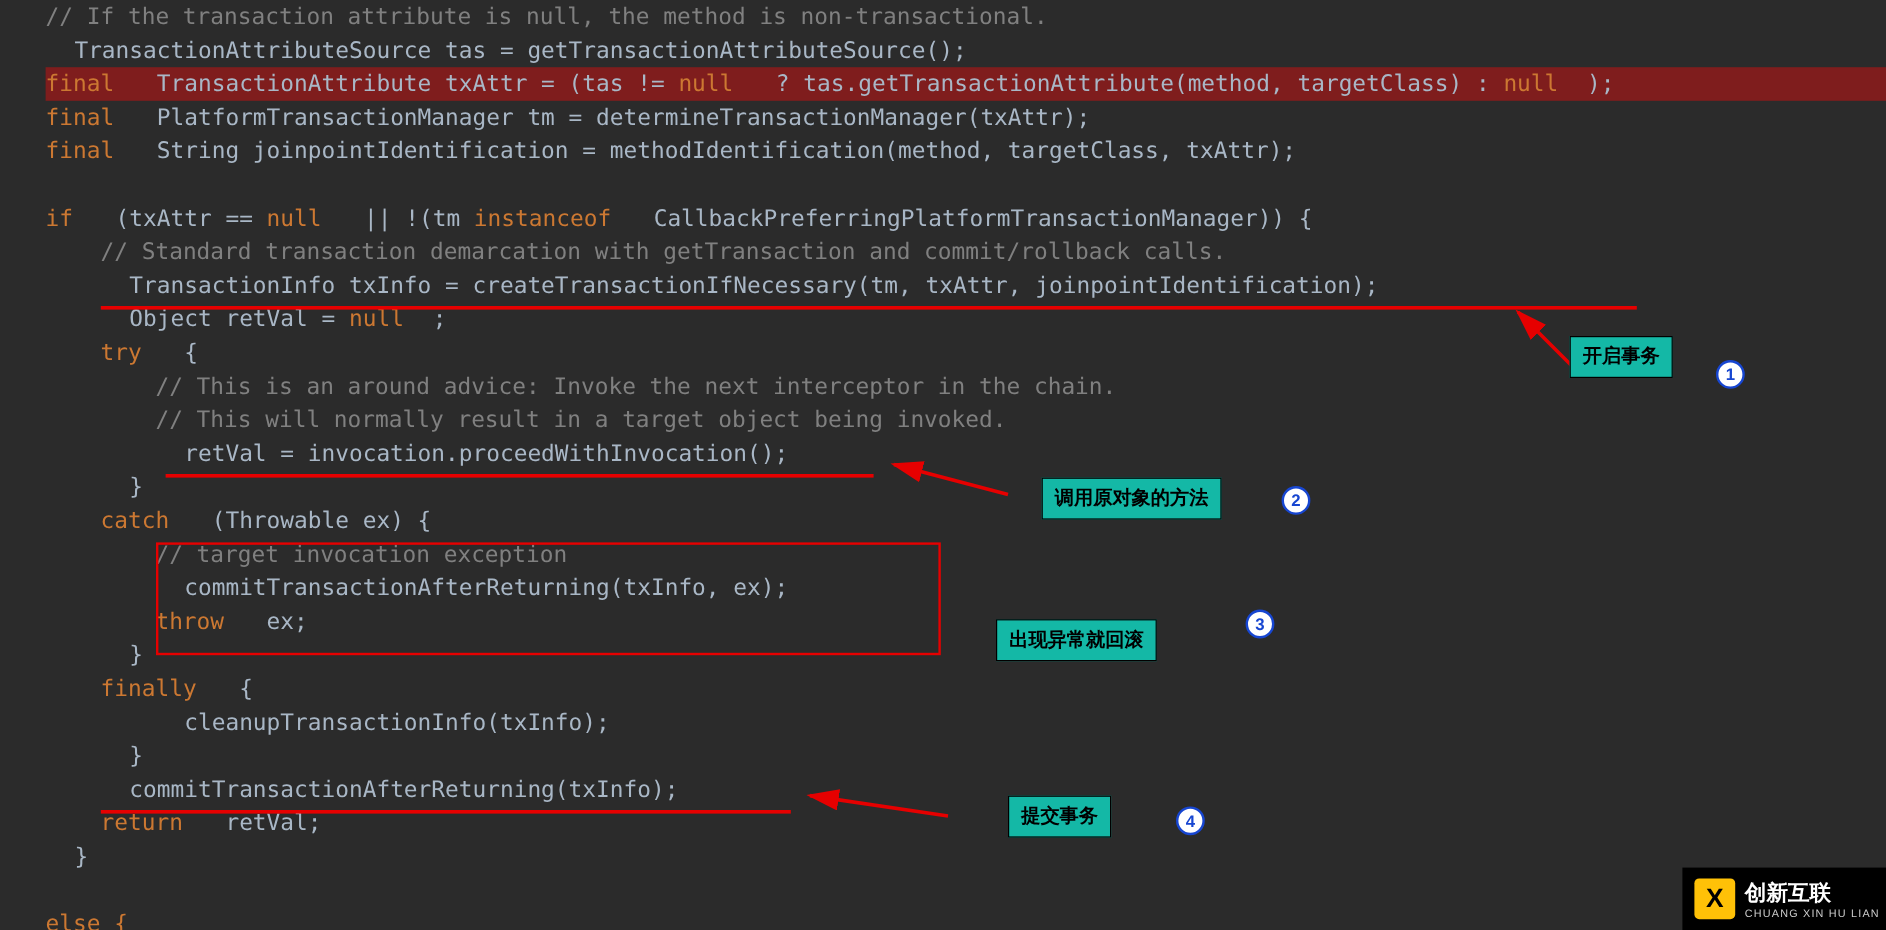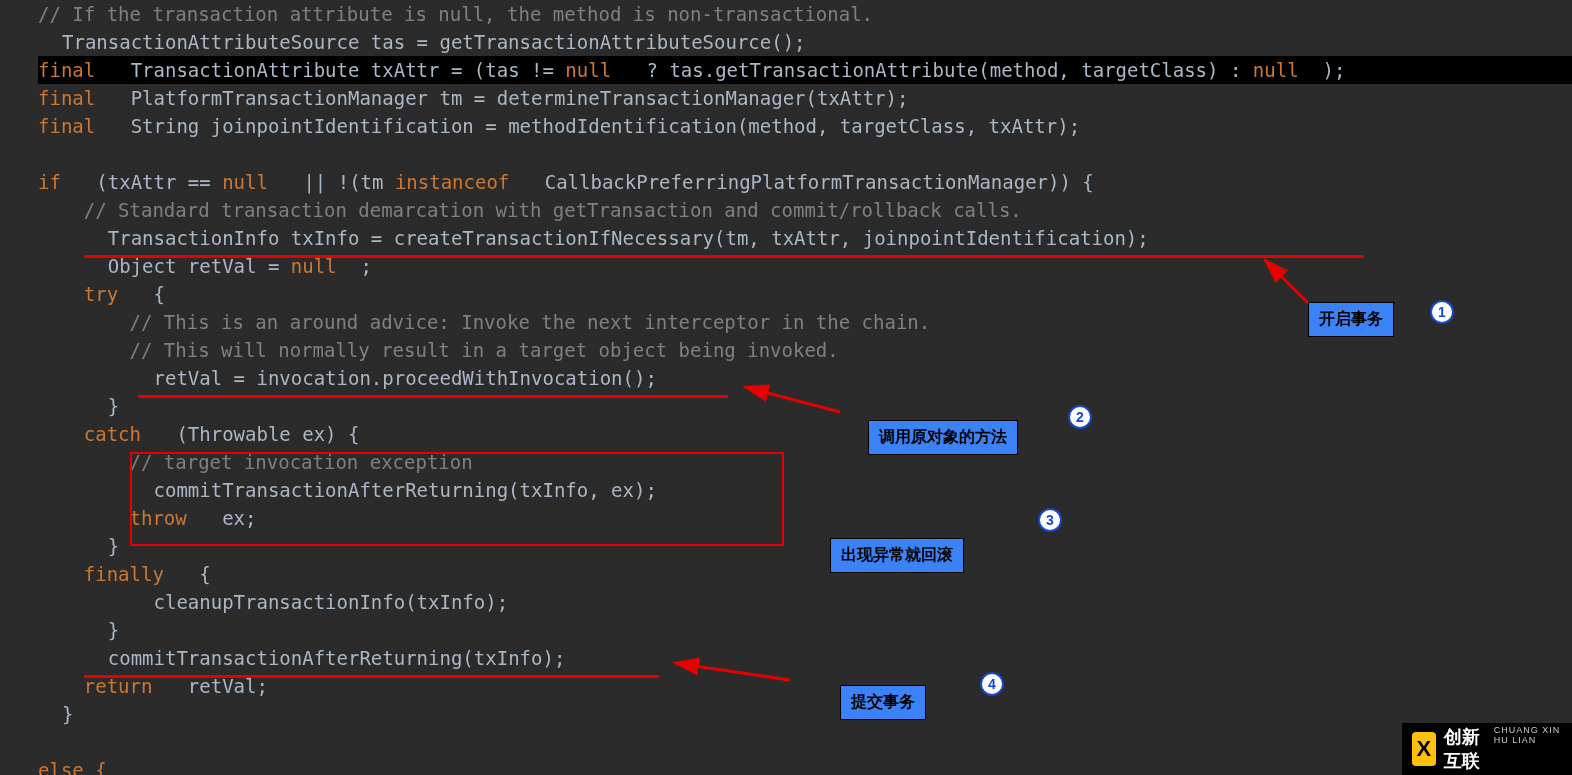--- a/index.html
+++ b/index.html
@@ -16,31 +16,30 @@
   }
   pre {
     margin: 0;
     padding: 0 0 0 38px;
     line-height: 28px;
     white-space: pre;
   }
   .cm { color: #808080; }       
   .kw { color: #cc7832; }       
   .id { color: #a9b7c6; margin-left: 24px; }      
-  .hl { background: #000000; display: inline-block; width: 100%; }
+  .hl { background: #7f1d1d; display: inline-block; width: 100%; }
   .annot {
     position: absolute;
-    background: #3b82f6;
+    background: #14b8a6;
     color: #000;
     font-family: "Microsoft YaHei", sans-serif;
     font-size: 16px;
     font-weight: bold;
     padding: 6px 10px;
     border: 1px solid #000;
-    margin-top: 22px;
   }
   .num-badge {
     position: absolute;
     width: 20px;
     height: 20px;
     border-radius: 50%;
     background: #fff;
     color: #1746d1;
     border: 2px solid #1746d1;
     font: bold 14px/20px Arial, sans-serif;
@@ -70,21 +69,21 @@
     box-sizing: border-box;
   }
   .logo-mark {
     width: 34px; height: 34px;
     background: #ffc107;
     border-radius: 4px;
     display: flex; align-items: center; justify-content: center;
     font: bold 22px Arial; color: #000;
     margin-right: 8px;
   }
-  .logo-text { display: flex; flex-direction: row; line-height: 1; justify-content: space-between; }
+  .logo-text { display: flex; flex-direction: column; line-height: 1; justify-content: space-between; }
   .logo-cn { font: bold 18px "Microsoft YaHei"; }
   .logo-en { font: 9px Arial; letter-spacing: 1px; color: #ccc; }
 </style>
 </head>
 <body>
 
 <pre><span class="cm">// If the transaction attribute is null, the method is non-transactional.</span>
 <span class="id">TransactionAttributeSource tas = getTransactionAttributeSource();</span>
 <span class="hl"><span class="kw">final</span><span class="id"> TransactionAttribute txAttr = (tas != </span><span class="kw">null</span><span class="id"> ? tas.getTransactionAttribute(method, targetClass) : </span><span class="kw">null</span><span class="id">);</span></span>
 <span><span class="kw">final</span><span class="id"> PlatformTransactionManager tm = determineTransactionManager(txAttr);</span></span>

